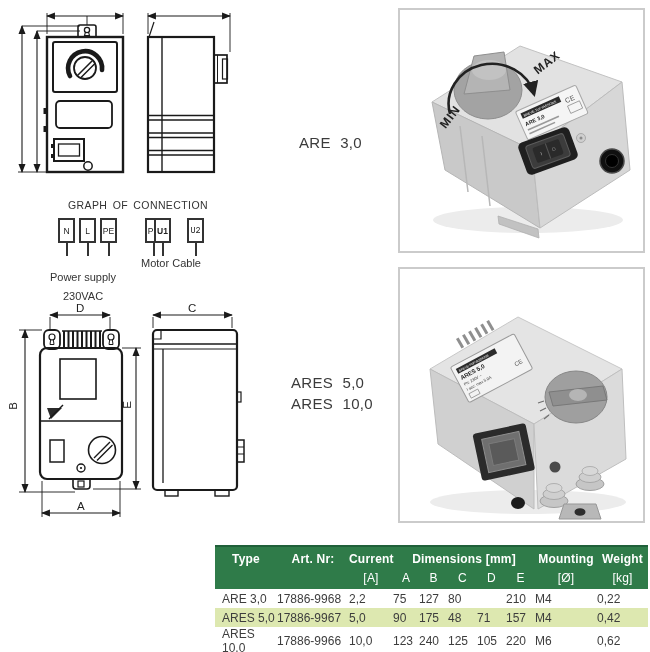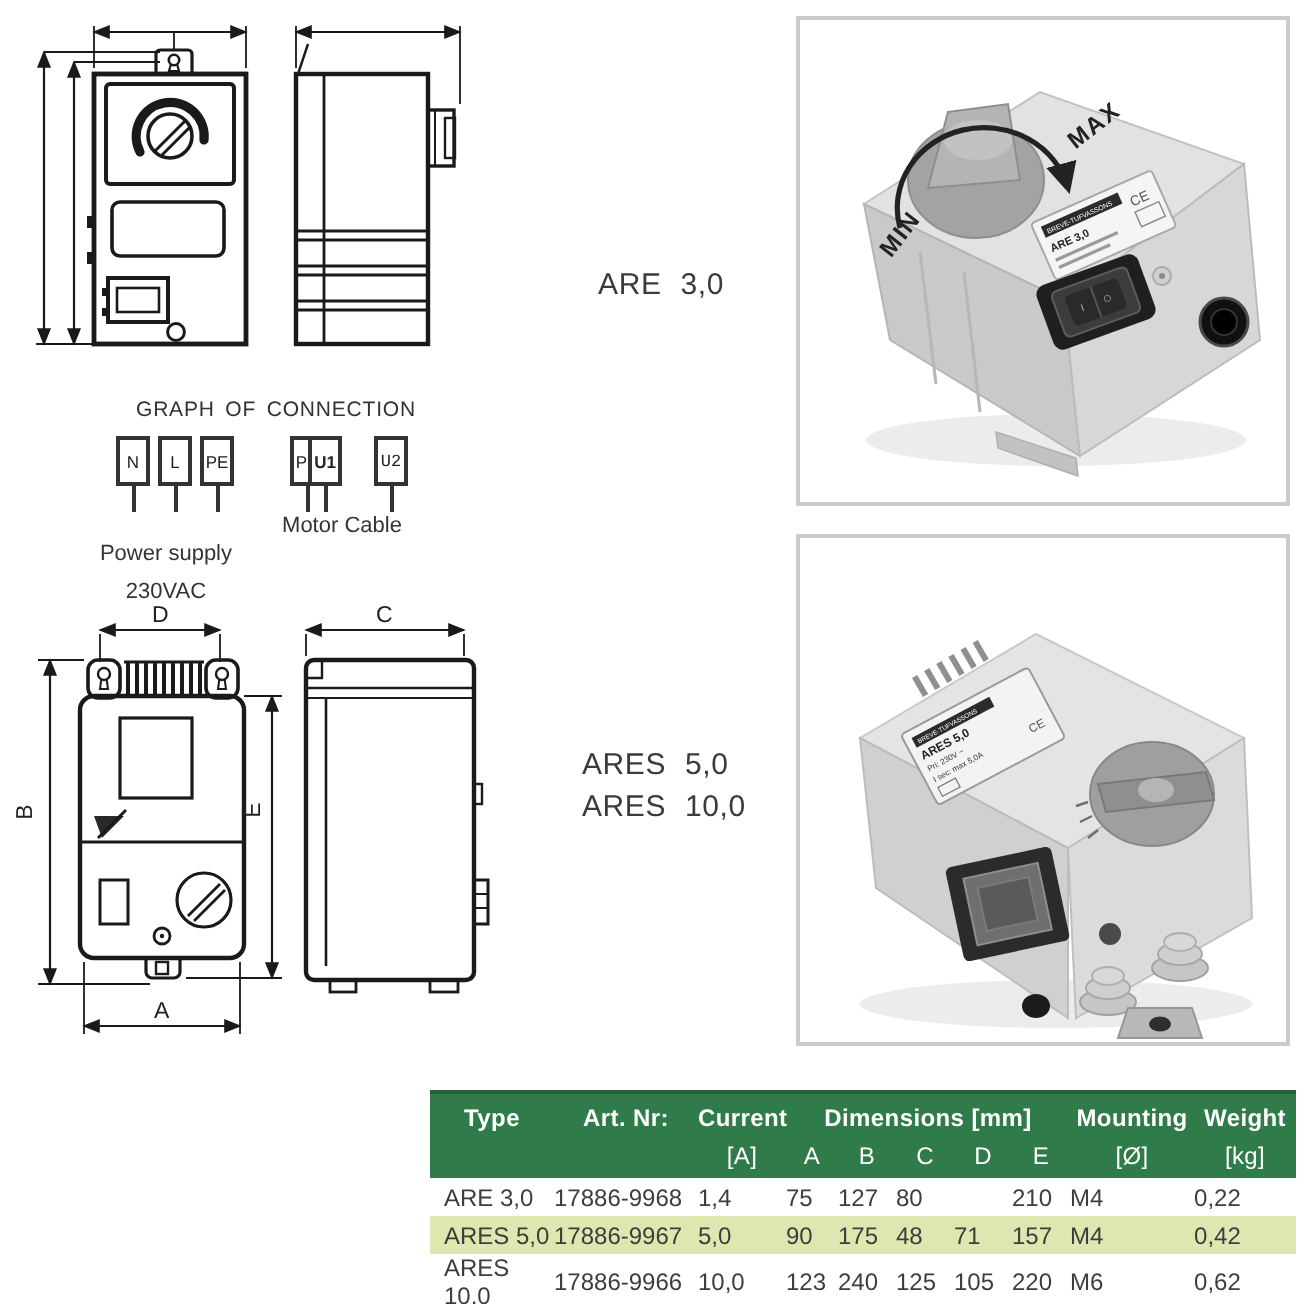--- a/index.html
+++ b/index.html
@@ -341,21 +341,21 @@
         <th>D</th>
         <th>E</th>
         <th>[Ø]</th>
         <th>[kg]</th>
       </tr>
     </thead>
     <tbody>
       <tr>
         <td class="c-type">ARE 3,0</td>
         <td>17886-9968</td>
-        <td>1,4</td>
+        <td>2,2</td>
         <td>75</td>
         <td>127</td>
         <td>80</td>
         <td></td>
         <td>210</td>
         <td>M4</td>
         <td>0,22</td>
       </tr>
       <tr class="hl">
         <td class="c-type">ARES 5,0</td>

